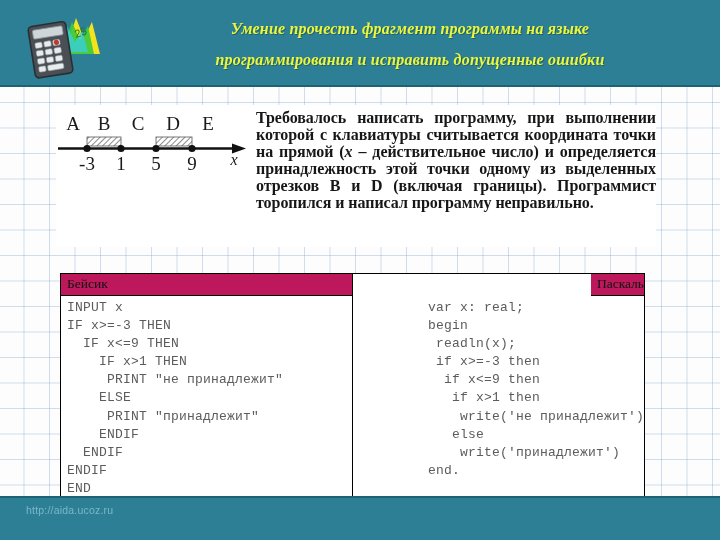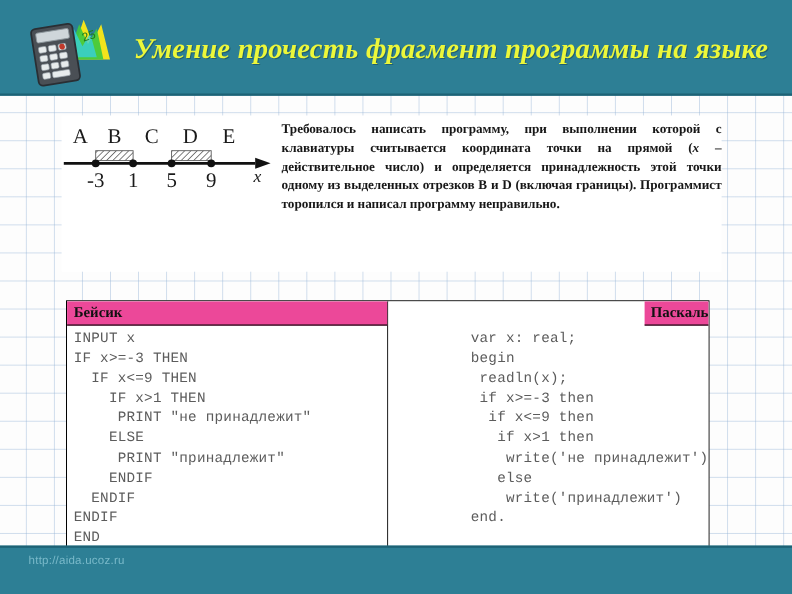--- a/index.html
+++ b/index.html
@@ -51,21 +51,21 @@
     width: 596px;
     height: 72px;
     display: flex;
     flex-direction: column;
     align-items: center;
     justify-content: center;
     color: #ecf73a;
     font-family: "Liberation Serif", serif;
     font-style: italic;
     font-weight: bold;
-    font-size: 26px;
+    font-size: 16px;
     line-height: 31px;
     text-align: center;
     letter-spacing: 0.2px;
     text-shadow: 1px 1px 0 rgba(0,0,0,0.25);
   }
   .header-title .ln { display: block; white-space: nowrap; }
 
   
   .top-panel {
     position: absolute;
@@ -84,21 +84,21 @@
     height: 90px;
   }
   .nl-svg { display: block; }
 
   .problem-text {
     position: absolute;
     left: 200px;
     top: 4px;
     width: 400px;
     font-family: "Liberation Serif", serif;
-    font-size: 12px;
+    font-size: 16px;
     line-height: 17.1px;
     color: #171717;
     text-align: justify;
     font-weight: 600;
     letter-spacing: -0.05px;
   }
   .problem-text .emvar { font-style: italic; font-weight: 600; }
 
   
   .code-table {
@@ -126,25 +126,25 @@
   .code-col.right {
     width: 292px;
     align-items: flex-end;
   }
   .code-head {
     box-sizing: border-box;
     height: 22px;
     line-height: 20px;
     padding-left: 6px;
     font-family: "Liberation Serif", serif;
-    font-weight: bold;
+    font-weight: normal;
     font-size: 13.5px;
     color: #111111;
     border-bottom: 1.6px solid #000000;
-    background: #ec4899;
+    background: #be185d;
     white-space: nowrap;
   }
   .code-body {
     flex: 1;
     padding: 3px 0 0 6px;
     font-family: "Liberation Mono", monospace;
     font-size: 13px;
     line-height: 18.1px;
     color: #5c5c5c;
     white-space: pre;
@@ -205,20 +205,21 @@
             <rect x="18.5" y="55" width="7" height="5.5" rx="1.4"></rect>
             <rect x="27.5" y="55" width="16" height="5.5" rx="1.4"></rect>
           </g>
           <circle cx="40" cy="33.6" r="2.6" fill="#c0392b"></circle>
         </g>
       </svg>
     </div>
 
     <div class="header-title">
       <span class="ln">Умение прочесть фрагмент программы на языке</span>
+      <span class="ln">программирования и исправить допущенные ошибки</span>
     </div>
   </div>
 
   <div class="top-panel">
 
     <div class="numberline-box">
       <svg class="nl-svg" width="210" height="90" viewBox="0 0 210 90" xmlns="http://www.w3.org/2000/svg">
         <defs>
           <pattern id="hatch" width="4" height="4" patternUnits="userSpaceOnUse" patternTransform="rotate(45)">
             <rect width="4" height="4" fill="#ffffff"></rect>

